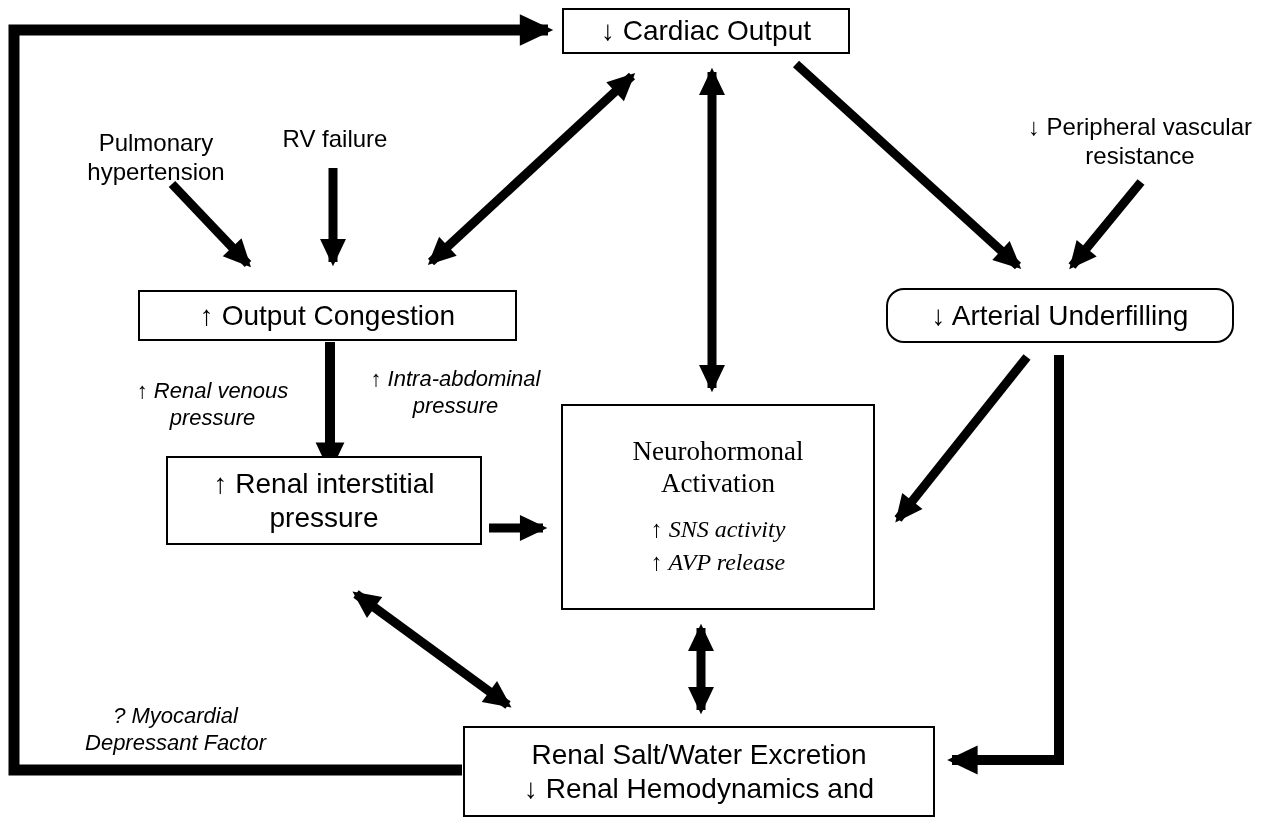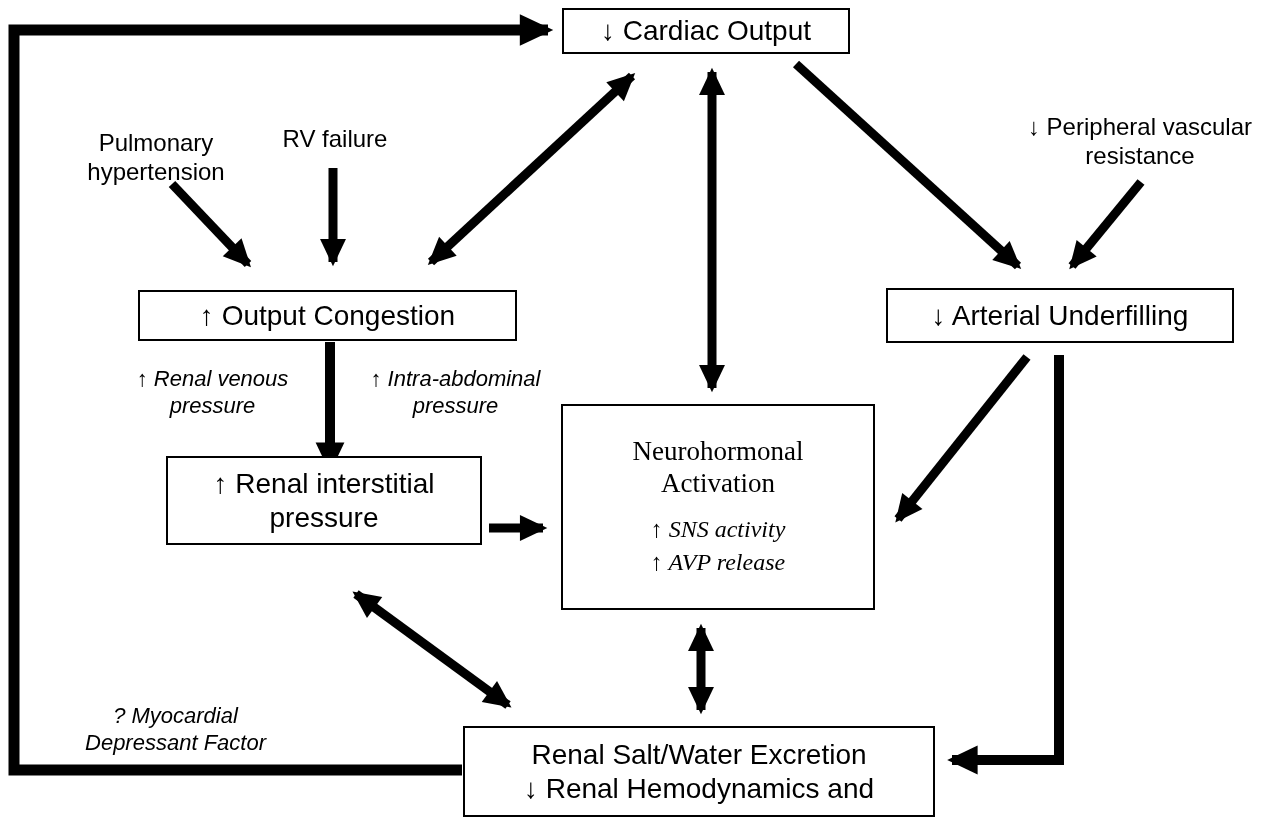--- a/index.html
+++ b/index.html
@@ -76,21 +76,21 @@
   </svg>
 
   <div class="node fs28" style="left:562px;top:8px;width:284px;height:42px;">
     <div class="bx">↓ Cardiac Output</div>
   </div>
 
   <div class="node fs28" style="left:138px;top:290px;width:375px;height:47px;">
     <div class="bx">↑ Output Congestion</div>
   </div>
 
-  <div class="node fs28" style="left:886px;top:288px;width:344px;height:51px;">
+  <div class="node fs28" style="left:886px;top:288px;width:344px;height:51px;border-radius:18px;">
     <div class="bx">↓ Arterial Underfilling</div>
   </div>
 
   <div class="node" style="left:561px;top:404px;width:310px;height:202px;font-family:Liberation Serif, serif;">
     <div class="fs27">Neurohormonal</div>
     <div class="fs27">Activation</div>
     <div class="nh-items">
       <div>↑ SNS activity</div>
       <div>↑ AVP release</div>
     </div>
@@ -113,21 +113,21 @@
 
   <div class="lbl fs24" style="left:255px;top:124px;width:160px;">
     <div>RV failure</div>
   </div>
 
   <div class="lbl fs24" style="left:990px;top:112px;width:300px;">
     <div>↓ Peripheral vascular</div>
     <div>resistance</div>
   </div>
 
-  <div class="lbl it fs22" style="left:105px;top:366px;width:215px;">
+  <div class="lbl it fs22" style="left:105px;top:378px;width:215px;">
     <div>↑ Renal venous</div>
     <div>pressure</div>
   </div>
 
   <div class="lbl it fs22" style="left:343px;top:366px;width:225px;">
     <div>↑ Intra-abdominal</div>
     <div>pressure</div>
   </div>
 
   <div class="lbl it fs22" style="left:68px;top:703px;width:215px;">

